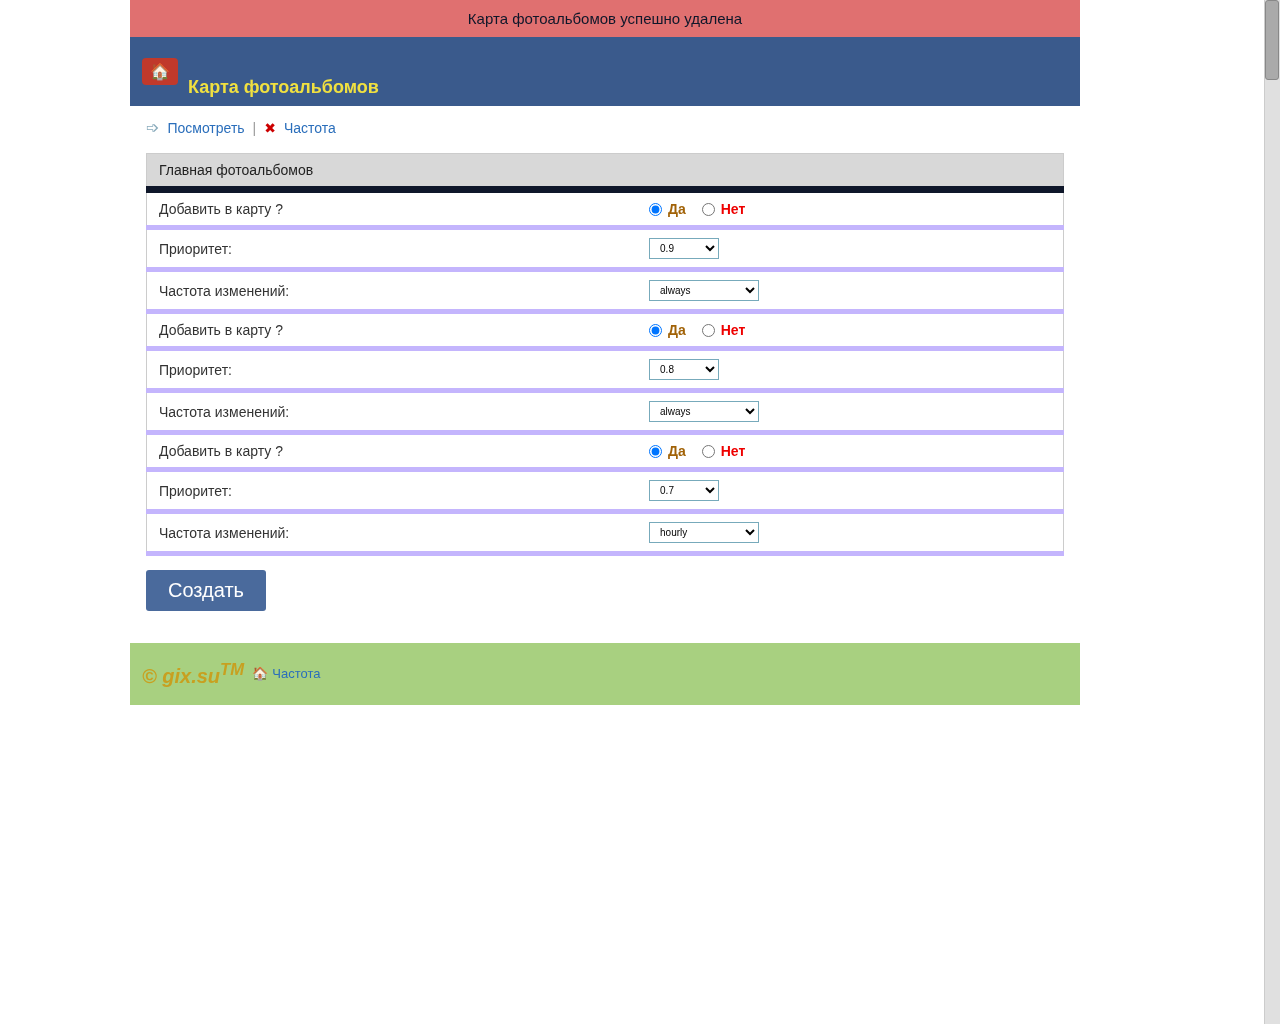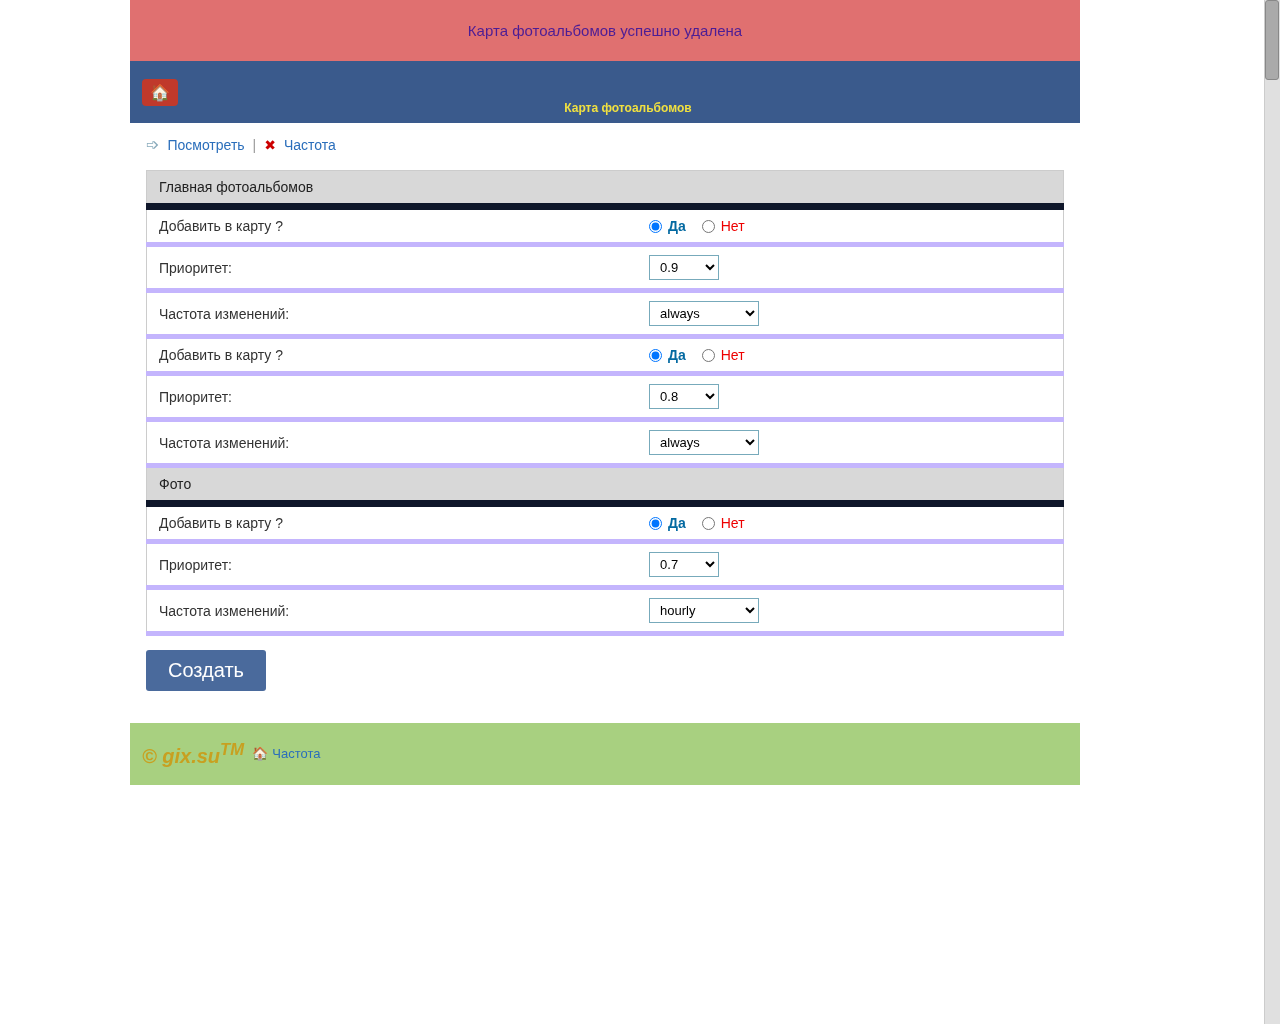--- a/index.html
+++ b/index.html
@@ -11,23 +11,23 @@
       min-height: 1024px;
     }
 
     .main-wrapper {
       margin-left: 130px;
       width: 950px;
     }
 
     .notification-bar {
       background: #e07070;
-      color: #4c1d95;
+      color: #0f172a;
       text-align: center;
-      padding: 22px;
+      padding: 10px;
       font-size: 15px;
     }
 
     .page-header {
       background: #3a5a8c;
       display: flex;
       align-items: center;
       padding: 8px 12px;
     }
 
@@ -38,23 +38,22 @@
       padding: 4px 8px;
       cursor: pointer;
       color: white;
       font-size: 16px;
       margin-right: 10px;
     }
 
     .page-title {
       color: #f0e040;
       font-weight: bold;
-      font-size: 12px;
+      font-size: 18px;
       flex: 1;
-      text-align: center;
       margin-top: 32px;
     }
 
     .content-area {
       padding: 12px 16px;
     }
 
     .module-title {
       font-weight: bold;
       font-size: 16px;
@@ -114,29 +113,29 @@
       color: #333;
       white-space: nowrap;
     }
 
     .radio-group {
       display: flex;
       align-items: center;
       gap: 6px;
     }
 
-    .radio-yes { color: #0369a1; font-weight: bold; }
-    .radio-no  { color: #e00; font-weight: normal; }
+    .radio-yes { color: #a16207; font-weight: bold; }
+    .radio-no  { color: #e00; font-weight: bold; }
 
     .priority-select,
     .frequency-select {
       border: 1px solid #7ab;
       background: #fff;
       padding: 3px 6px;
-      font-size: 13px;
+      font-size: 10px;
       cursor: pointer;
       min-width: 70px;
     }
 
     .frequency-select {
       min-width: 110px;
     }
 
     .create-btn {
       background: #4a6a9c;
@@ -267,23 +266,20 @@
       <td>
         <select class="priority-select"><option value="0.9">0.9</option><option value="0.8" selected="">0.8</option><option value="0.7">0.7</option><option value="0.6">0.6</option><option value="0.5">0.5</option><option value="0.4">0.4</option><option value="0.3">0.3</option><option value="0.2">0.2</option><option value="0.1">0.1</option></select>
       </td>
     </tr>
           <tr class="field-row">
       <td class="field-label">Частота изменений:</td>
       <td>
         <select class="frequency-select"><option value="always" selected="">always</option><option value="hourly">hourly</option><option value="daily">daily</option><option value="weekly">weekly</option><option value="monthly">monthly</option><option value="yearly">yearly</option><option value="never">never</option></select>
       </td>
     </tr>
-          <tr class="section-header-row">
-            <td colspan="2">Фото</td>
-          </tr>
           <tr class="field-row">
       <td class="field-label">Добавить в карту ?</td>
       <td>
         <span class="radio-group">
           <input type="radio" name="add_map_2" checked="" style="">
           <span class="radio-yes">Да</span>
           &nbsp;
           <input type="radio" name="add_map_2" style="">
           <span class="radio-no">Нет</span>
         </span>

